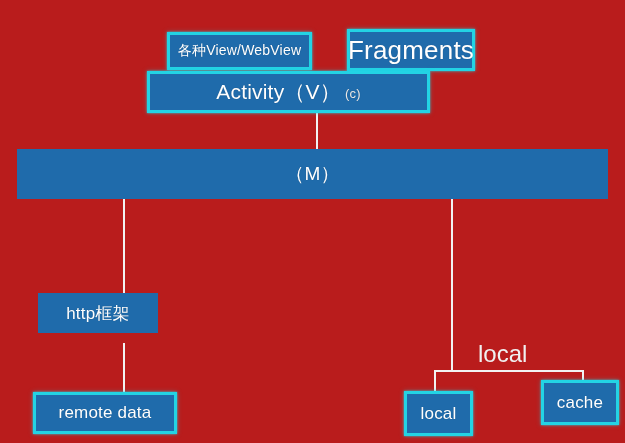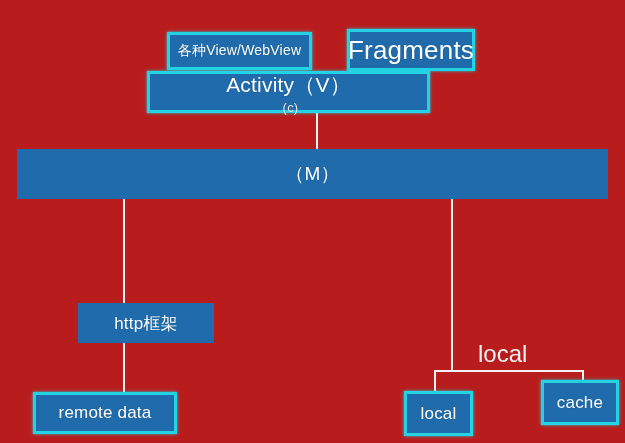--- a/index.html
+++ b/index.html
@@ -54,23 +54,23 @@
   
   .free-label {
     position: absolute;
     color: #f0f0f0;
     white-space: nowrap;
   }
 
   
   #box-views     { left:167px; top:32px;  width:145px; height:38px;  font-size:14px; }
   #box-fragments { left:319px; top:29px;  width:128px; height:42px;  font-size:26px;margin-left:28px; }
-  #box-activity  { left:147px; top:71px;  width:283px; height:42px;  font-size:21px;flex-direction:column; }
+  #box-activity  { left:147px; top:71px;  width:283px; height:42px;  font-size:21px; }
   #box-model     { left:17px;  top:149px; width:591px; height:50px;  font-size:19px; border:0; }
-  #box-http      { left:38px;  top:303px; width:136px; height:40px;  font-size:17px; border:0;margin-left:40px; }
+  #box-http      { left:38px;  top:293px; width:120px; height:40px;  font-size:17px; border:0; }
   #box-remote    { left:33px;  top:392px; width:144px; height:42px;  font-size:17px; }
   #box-sqlite    { left:404px; top:391px; width:69px;  height:45px;  font-size:17px; }
   #box-file      { left:473px; top:391px; width:68px;  height:45px;  font-size:17px; }
   #box-cache     { left:541px; top:380px; width:78px;  height:45px;  font-size:17px; }
 
   #label-local   { left:478px; top:340px; font-size:24px; }
 
   
   #line-activity-model { left:316px; top:113px; height:37px; }
   #line-model-http     { left:123px; top:199px; height:105px; }

